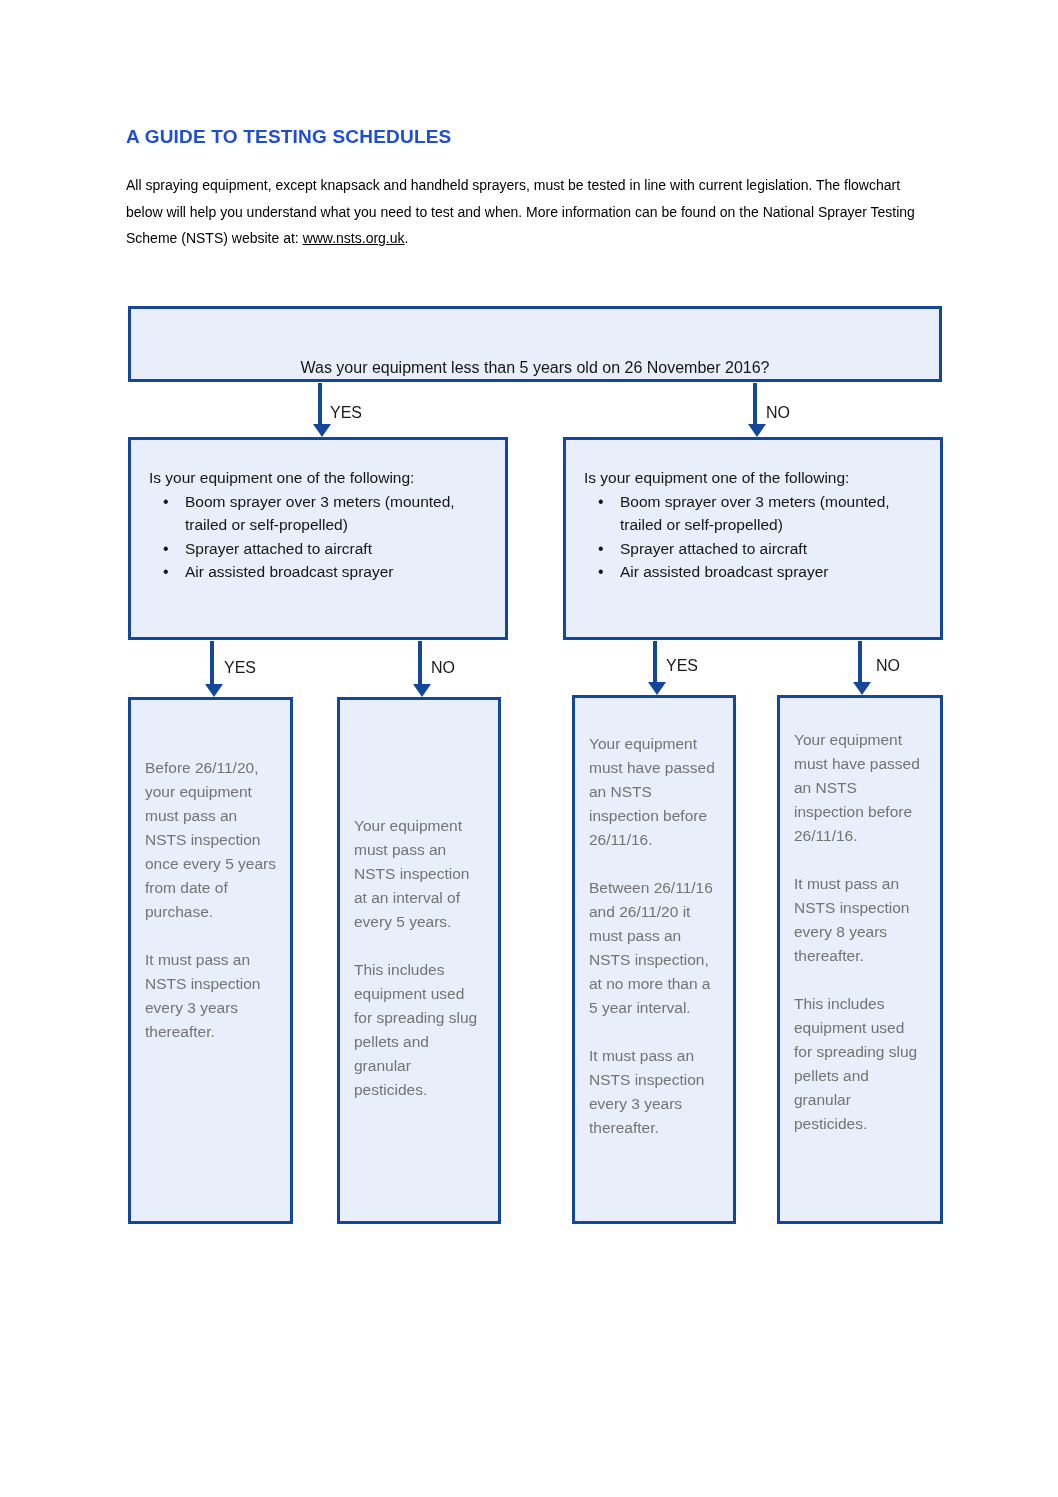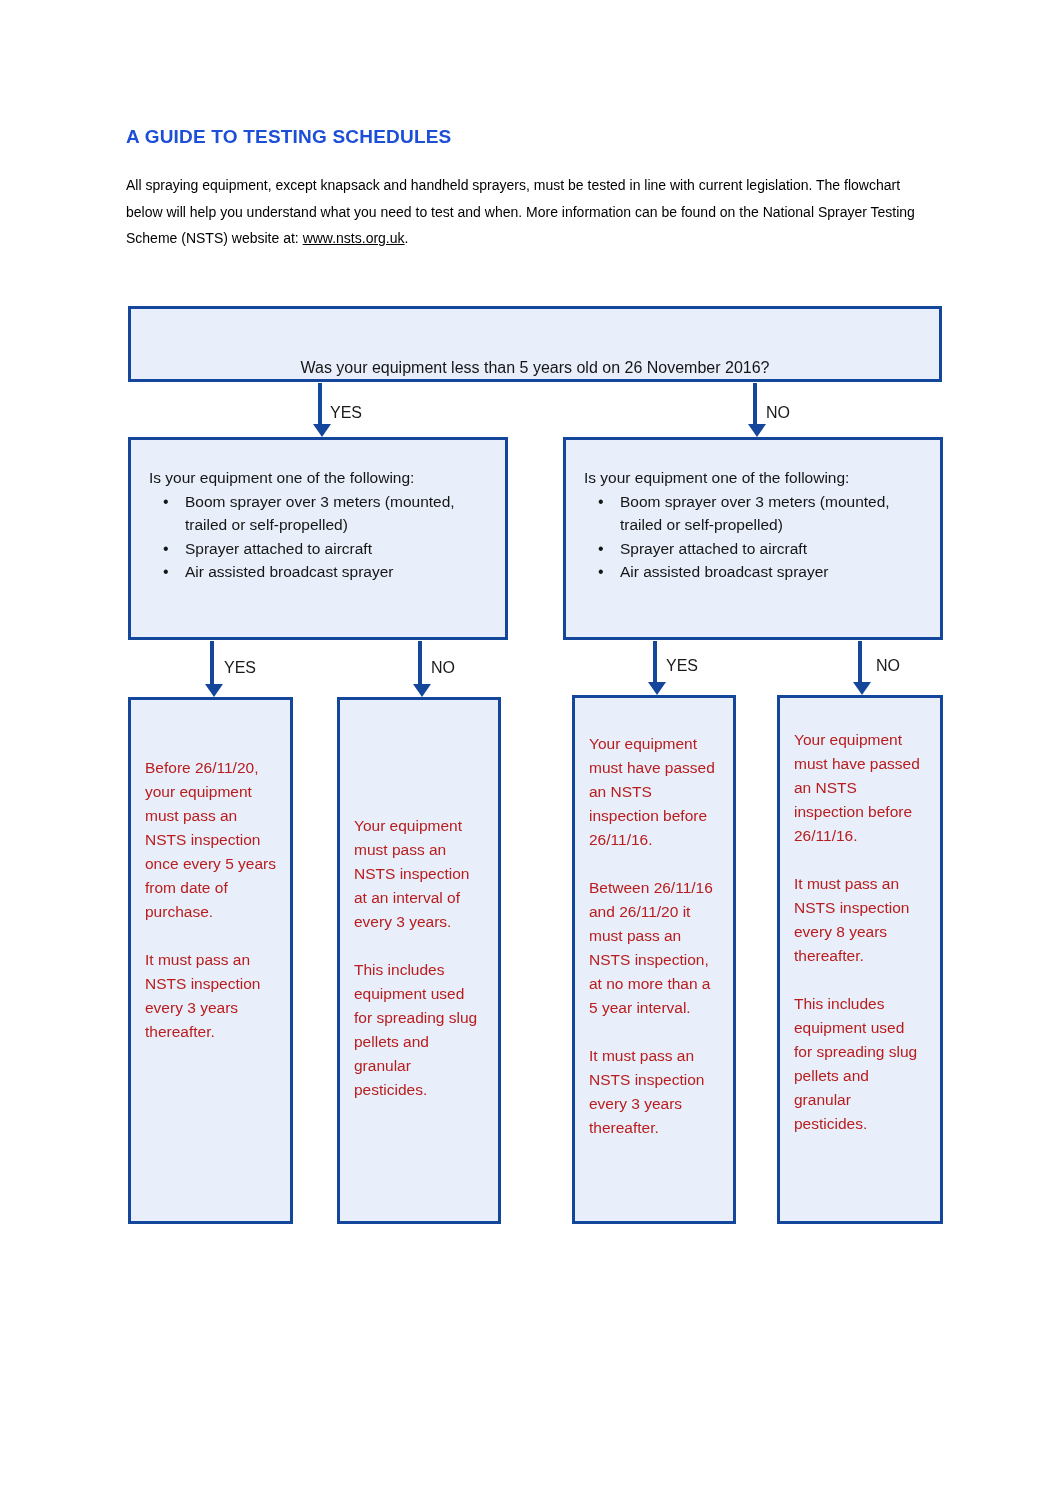--- a/index.html
+++ b/index.html
@@ -113,21 +113,21 @@
   }
 
   
   .rbox {
     position: absolute;
     box-sizing: border-box;
     background: #E8EFFB;
     border: 3px solid #14479B;
     font-size: 15.5px;
     line-height: 24px;
-    color: #b91c1c;
+    color: #737373;
   }
   .rbox .rtext {
     padding: 0 14px;
   }
   .rbox p {
     margin: 0 0 24px 0;
   }
   .rbox p:last-child { margin-bottom: 0; }
 
   #rbox-1 { left: 128px; top: 697px; width: 165px; height: 527px; }
@@ -250,21 +250,21 @@
 
   <div class="rbox" id="rbox-1">
     <div class="rtext">
       <p>Before 26/11/20, your equipment must pass an NSTS inspection once every 5 years from date of purchase.</p>
       <p>It must pass an NSTS inspection every 3 years thereafter.</p>
     </div>
   </div>
 
   <div class="rbox" id="rbox-2">
     <div class="rtext">
-      <p>Your equipment must pass an NSTS inspection at an interval of every 3 years.</p>
+      <p>Your equipment must pass an NSTS inspection at an interval of every 5 years.</p>
       <p>This includes equipment used for spreading slug pellets and granular pesticides.</p>
     </div>
   </div>
 
   <div class="rbox" id="rbox-3">
     <div class="rtext">
       <p>Your equipment must have passed an NSTS inspection before 26/11/16.</p>
       <p>Between 26/11/16 and 26/11/20 it must pass an NSTS inspection, at no more than a 5 year interval.</p>
       <p>It must pass an NSTS inspection every 3 years thereafter.</p>
     </div>

